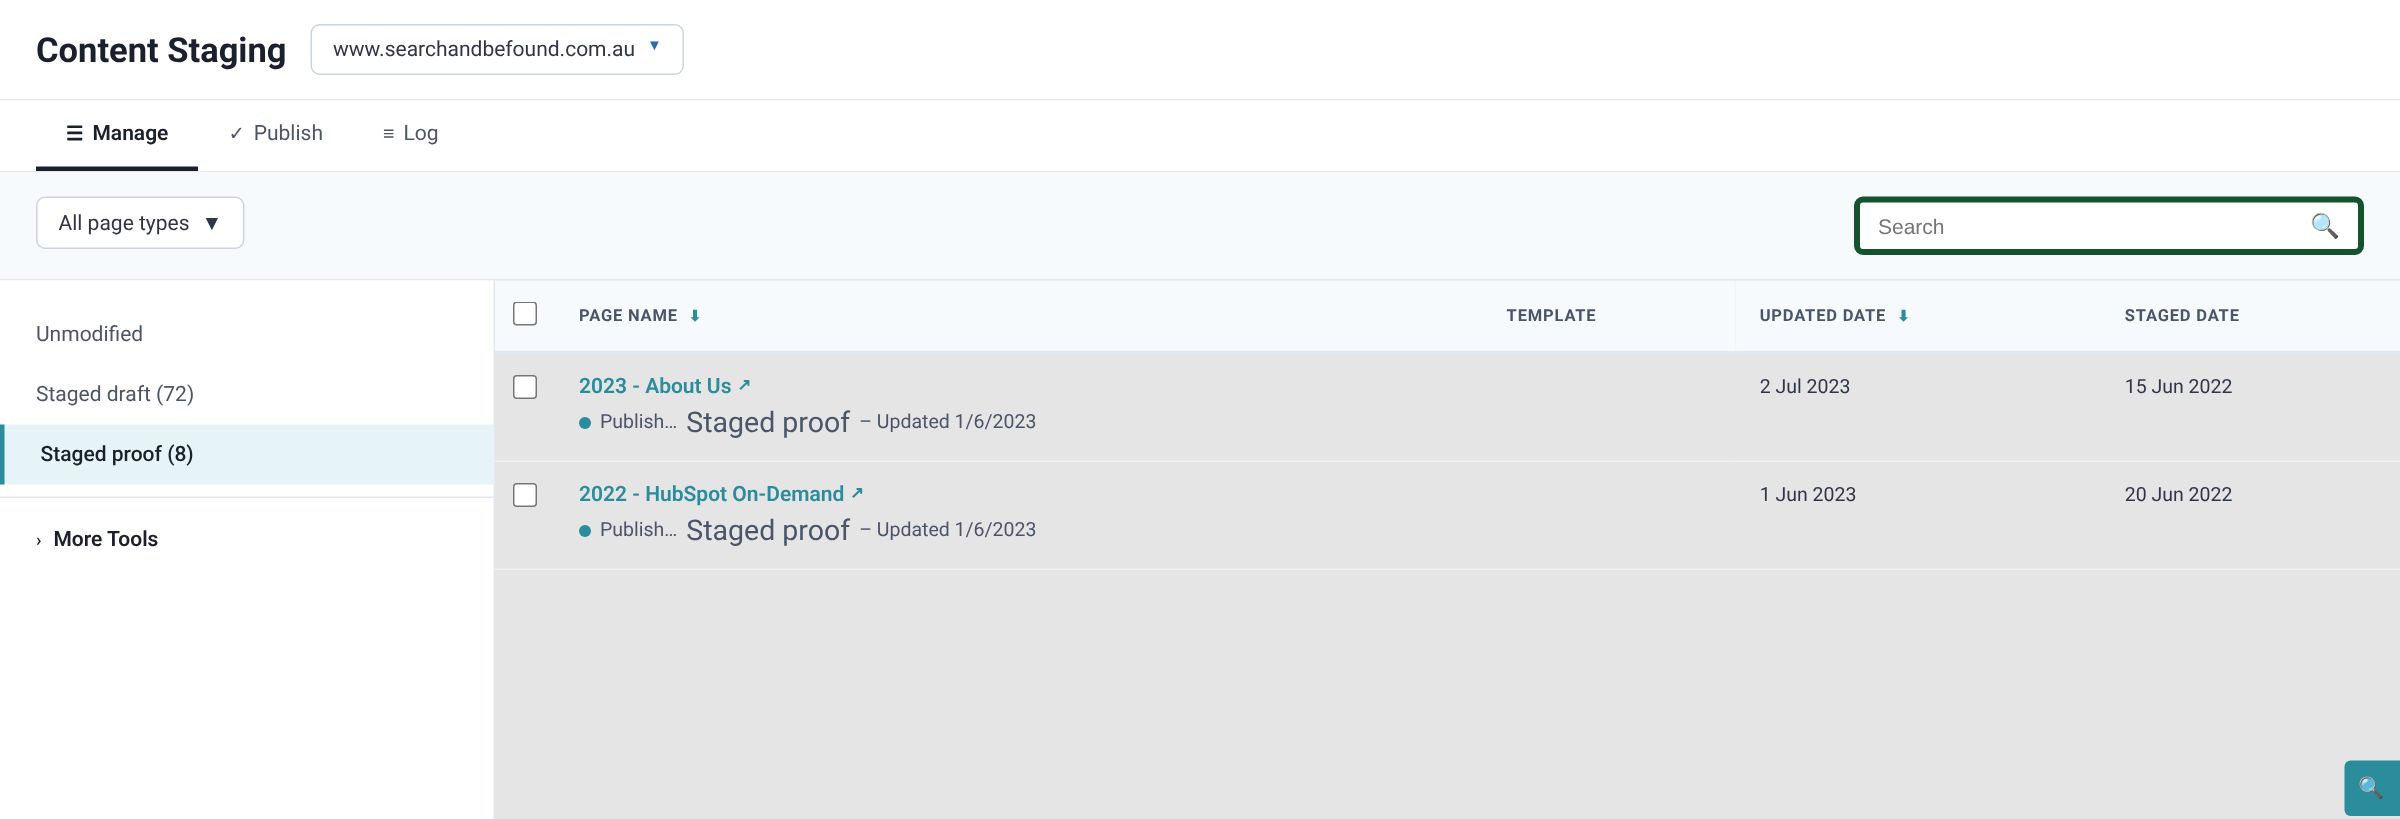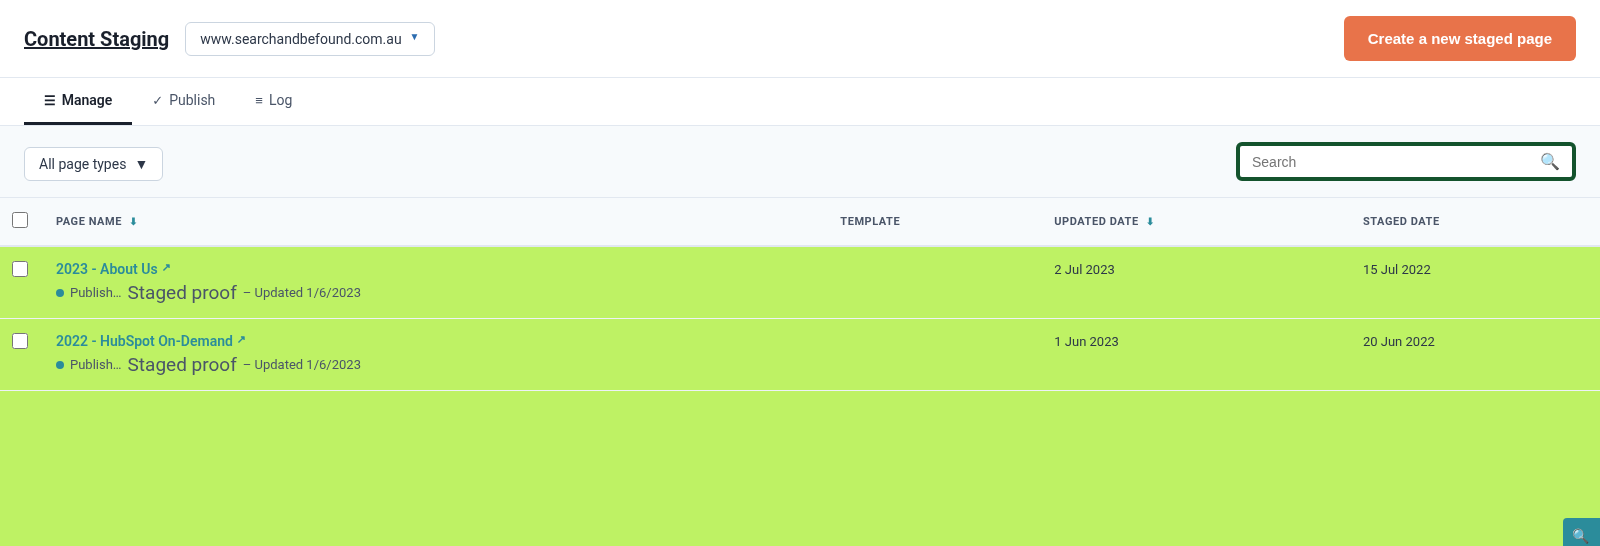--- a/index.html
+++ b/index.html
@@ -3,50 +3,50 @@
   <meta charset="utf-8">
   <style>
     * { box-sizing: border-box; margin: 0; padding: 0; }
     body { font-family: -apple-system, BlinkMacSystemFont, 'Segoe UI', Roboto, sans-serif; background: #f5f8fa; color: #2d3748; font-size: 14px; }
 
     .app-wrapper { background: #fff; min-height: 546px; display: flex; flex-direction: column; }
 
     
     .header { display: flex; align-items: center; justify-content: space-between; padding: 16px 24px; background: #fff; border-bottom: 1px solid #e2e8f0; }
     .header-left { display: flex; align-items: center; gap: 16px; }
-    .app-title { font-size: 20px; font-weight: 700; color: #1a202c; white-space: nowrap; text-decoration: underline; }
+    .app-title { font-size: 23px; font-weight: 700; color: #1a202c; white-space: nowrap; }
     .domain-selector { display: flex; align-items: flex-start; gap: 8px; border: 1px solid #cbd5e0; border-radius: 6px; padding: 8px 14px; background: #fff; cursor: pointer; font-size: 14px; color: #2d3748; }
     .dropdown-arrow { color: #2b6cb0; font-size: 10px; }
     .create-btn { background: #e8734a; color: #fff; border: none; border-radius: 6px; padding: 14px 24px; font-size: 15px; font-weight: 600; cursor: pointer; white-space: nowrap; }
 
     
     .tabs { display: flex; align-items: center; gap: 0; padding: 0 24px; background: #fff; border-bottom: 1px solid #e2e8f0; }
     .tab { display: flex; align-items: center; gap: 6px; padding: 14px 20px; font-size: 14px; color: #4a5568; cursor: pointer; border-bottom: 3px solid transparent; text-decoration: none; }
     .tab.active { color: #1a202c; border-bottom: 3px solid #1a202c; font-weight: 600; }
     .tab-icon { font-size: 13px; }
 
     
-    .toolbar { display: flex; align-items: flex-end; justify-content: space-between; padding: 16px 24px; background: #f7fafc; border-bottom: 1px solid #e2e8f0; gap: 40px; }
+    .toolbar { display: flex; align-items: flex-start; justify-content: space-between; padding: 16px 24px; background: #f7fafc; border-bottom: 1px solid #e2e8f0; gap: 40px; }
     .page-type-btn { display: flex; align-items: center; gap: 8px; border: 1px solid #cbd5e0; border-radius: 6px; padding: 8px 14px; background: #fff; cursor: pointer; font-size: 14px; color: #2d3748; }
     .search-box { display: flex; align-items: center; border: 4px solid #14532d; border-radius: 6px; background: #fff; padding: 6px 12px; gap: 8px; min-width: 340px; }
     .search-box input { border: none; outline: none; font-size: 14px; color: #718096; flex: 1; background: transparent; }
     .search-icon { color: #2b8c9b; font-size: 16px; }
 
     
     .main { display: flex; flex: 1; }
 
     
     .sidebar { width: 330px; min-width: 330px; background: #fff; border-right: 1px solid #e2e8f0; padding: 16px 0; }
     .sidebar-item { padding: 12px 24px; font-size: 14px; color: #4a5568; cursor: pointer; }
     .sidebar-item.active { background: #e6f4f7; color: #1a202c; border-left: 3px solid #2b8c9b; font-weight: 500; }
     .sidebar-item.more-tools { display: flex; align-items: center; gap: 8px; font-weight: 600; color: #1a202c; border-top: 1px solid #e2e8f0; margin-top: 8px; padding-top: 20px; }
     .chevron-right { font-size: 12px; }
 
     
-    .table-area { flex: 1; overflow: auto; background: #bef264; }
+    .table-area { flex: 1; overflow: auto; background: #e5e5e5; }
     table { width: 100%; border-collapse: collapse; }
     thead tr { background: #f7fafc; border-bottom: 2px solid #e2e8f0; }
     th { padding: 12px 16px; text-align: left; font-size: 11px; font-weight: 700; color: #4a5568; letter-spacing: 0.05em; text-transform: uppercase; white-space: nowrap; }
     th.sortable { cursor: pointer; }
     .sort-icon { color: #2b8c9b; margin-left: 4px; font-size: 10px; }
     td { padding: 14px 16px; vertical-align: top; border-bottom: 1px solid #edf2f7; }
     .checkbox-cell { width: 40px; padding: 14px 12px; }
     input[type="checkbox"] { width: 16px; height: 16px; cursor: pointer; accent-color: #2b8c9b; }
     .page-link { color: #2b8c9b; font-weight: 600; font-size: 14px; text-decoration: none; display: flex; align-items: flex-start; gap: 4px; }
     .external-icon { font-size: 11px; }
@@ -66,21 +66,20 @@
 <div class="app-wrapper">
 
   <div class="header">
     <div class="header-left">
       <span class="app-title">Content Staging</span>
       <div class="domain-selector">
         <span>www.searchandbefound.com.au</span>
         <span class="dropdown-arrow">▼</span>
       </div>
     </div>
-    <button class="create-btn">Create a new staged page</button>
   </div>
 
   <div class="tabs">
     <div class="tab active">
       <span class="tab-icon">☰</span>
       <span>Manage</span>
     </div>
     <div class="tab">
       <span class="tab-icon">✓</span>
       <span>Publish</span>
@@ -97,20 +96,35 @@
       <span>▼</span>
     </div>
     <div class="search-box">
       <input type="text" placeholder="Search" style="">
       <span class="search-icon">🔍</span>
     </div>
   </div>
 
   <div class="main">
 
+    <div class="sidebar">
+      <div class="sidebar-item">
+        <span>Unmodified</span>
+      </div>
+      <div class="sidebar-item">
+        <span>Staged draft (72)</span>
+      </div>
+      <div class="sidebar-item active">
+        <span>Staged proof (8)</span>
+      </div>
+      <div class="sidebar-item more-tools">
+        <span class="chevron-right">›</span>
+        <span>More Tools</span>
+      </div>
+    </div>
 
     <div class="table-area" style="position:relative;">
       <table>
         <thead>
           <tr>
             <th class="checkbox-cell">
               <input type="checkbox" style="">
             </th>
             <th class="sortable">
               <span>PAGE NAME</span>
@@ -144,21 +158,21 @@
                 <span class="status-text">Publish…</span>
                 <span class="stage-type">Staged proof</span>
                 <span class="updated-text">– Updated 1/6/2023</span>
               </div>
             </td>
             <td></td>
             <td>
               <span class="date-text">2 Jul 2023</span>
             </td>
             <td>
-              <span class="date-text">15 Jul 2022</span>
+              <span class="date-text">15 Jun 2022</span>
             </td>
           </tr>
 
           <tr>
             <td class="checkbox-cell">
               <input type="checkbox" style="">
             </td>
             <td>
               <a href="#" class="page-link">
                 <span>2022 - HubSpot On-Demand</span>

